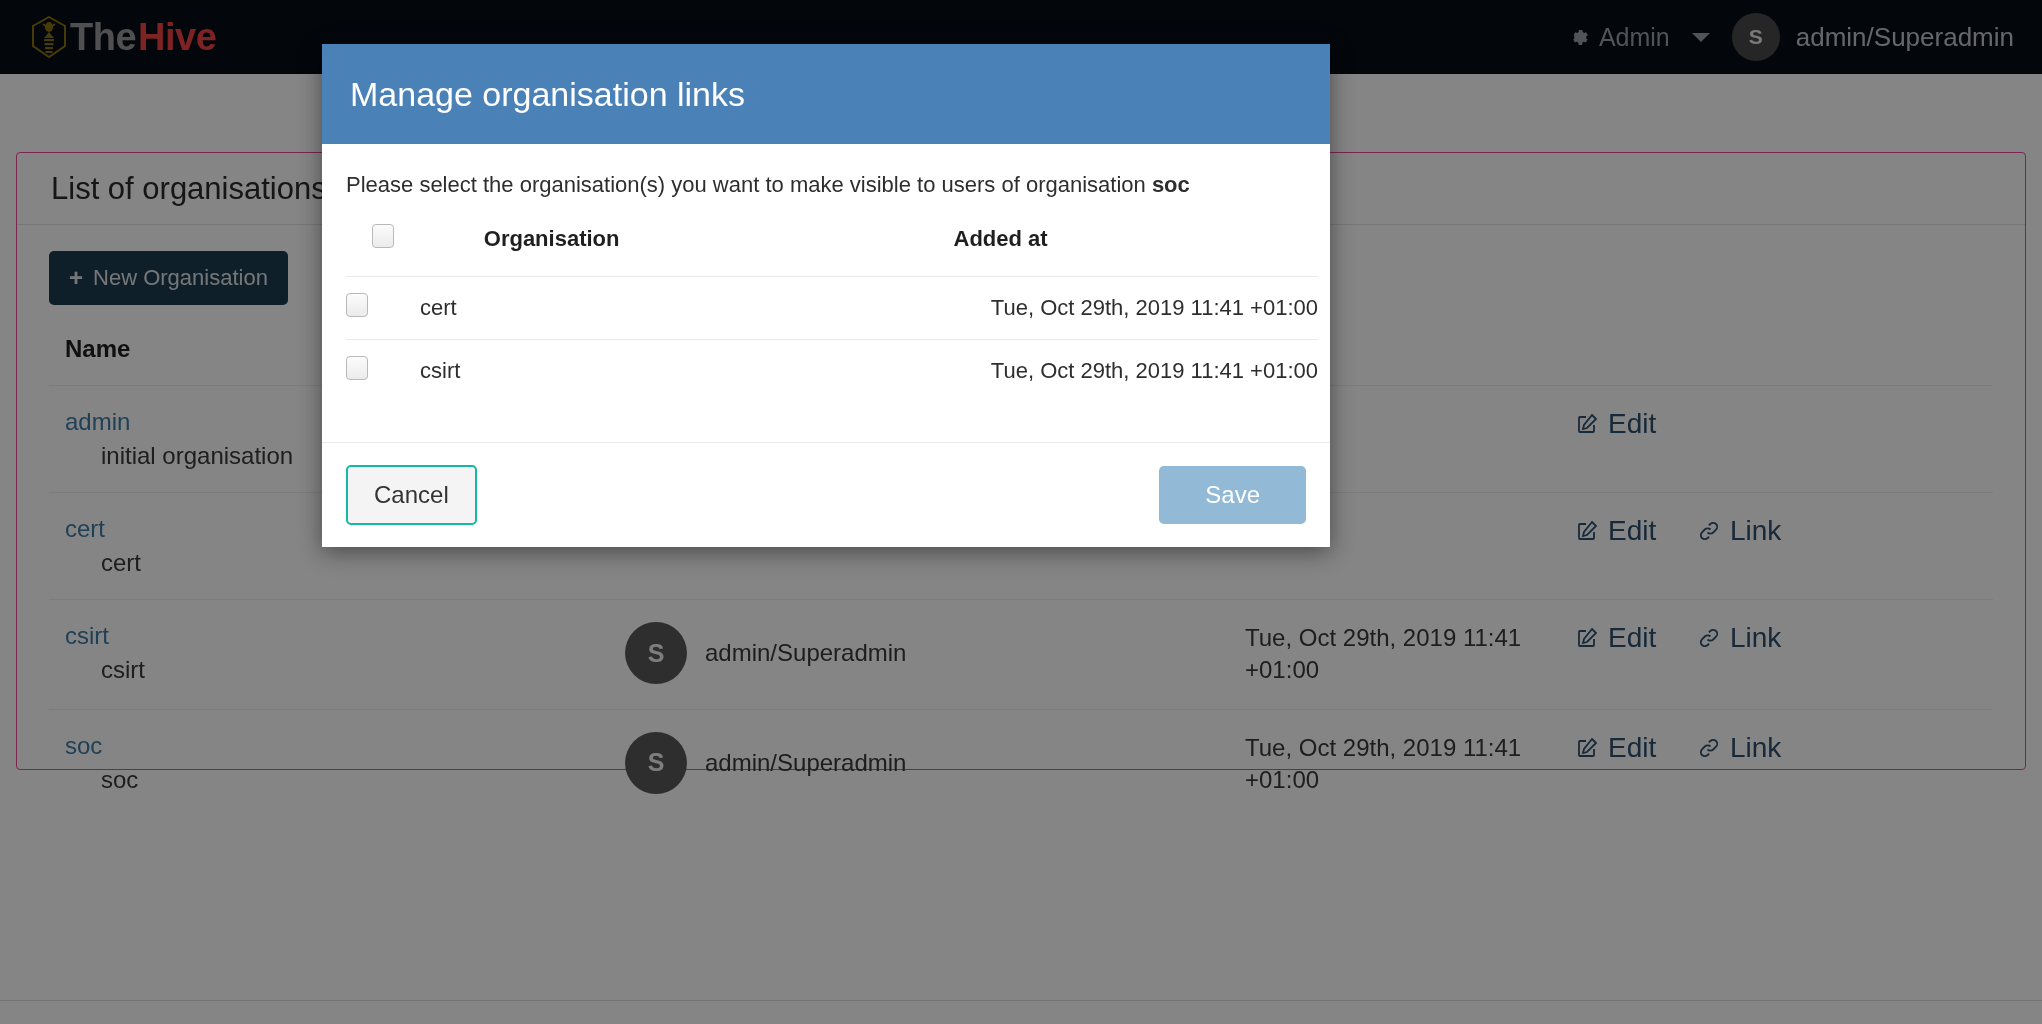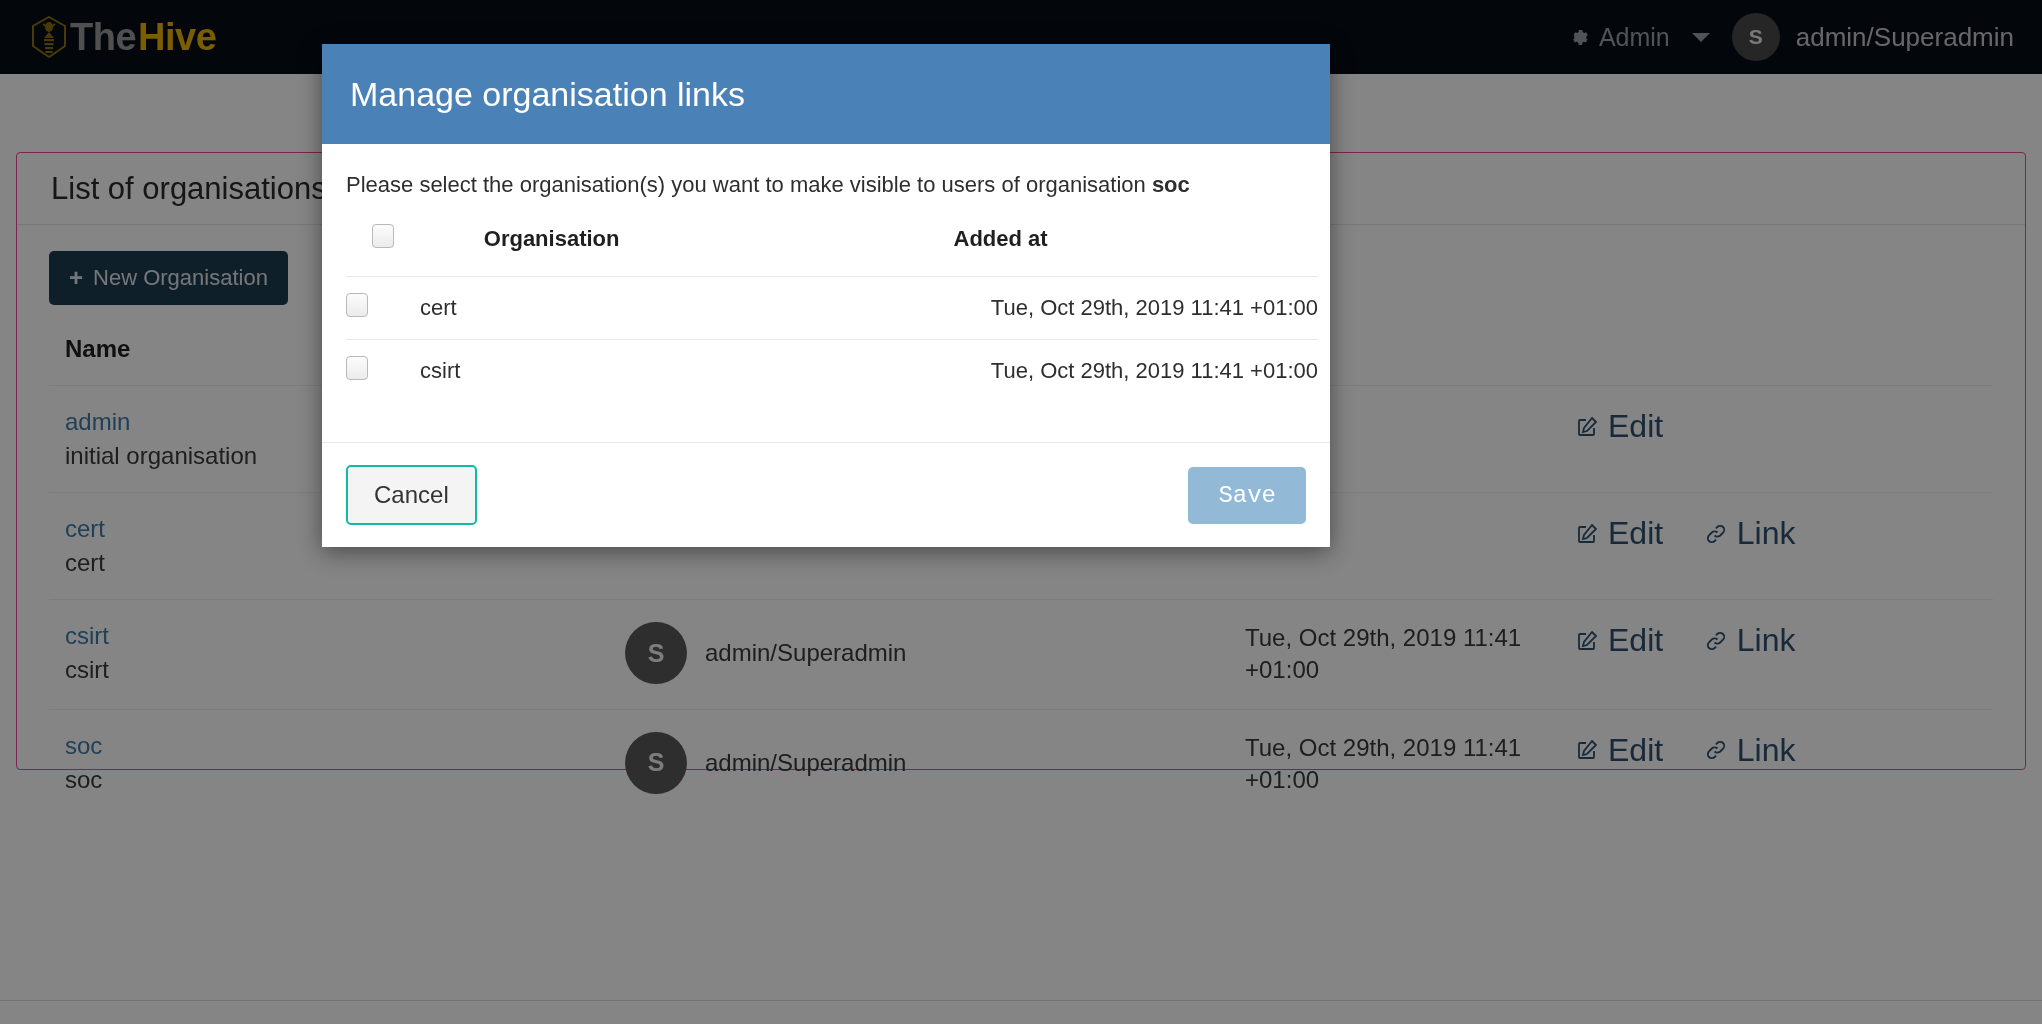--- a/index.html
+++ b/index.html
@@ -23,21 +23,21 @@
     background: #060c16;
     display: flex; align-items: center;
   }
   .brand {
     display: flex; align-items: center; gap: 2px;
     margin-left: 30px;
     font-size: 38px; font-weight: bold; letter-spacing: -0.5px;
   }
   .bee-icon { width: 38px; height: 42px; display:block; }
   .brand-the { color: #9a9a9a; }
-  .brand-hive { color: #eab308; }
+  .brand-hive { color: #ef4444; }
 
   .nav-right {
     margin-left: auto; margin-right: 28px;
     display: flex; align-items: center; gap: 0px;
   }
   .nav-admin {
     display: flex; align-items: center; gap: 10px;
     color: #9aa0a8; font-size: 25px; margin-right: 22px;
   }
   .gear-ico { width: 23px; height: 23px; display:block; }
@@ -84,33 +84,33 @@
   table.org-table { width: 100%; border-collapse: collapse; margin-top: 30px; }
   table.org-table th {
     text-align: left; font-size: 24px; color: #202020;
     font-weight: bold; padding: 0 0 22px 16px;
   }
   table.org-table td {
     padding: 22px 16px; font-size: 24px; color: #3a3a3a;
     border-top: 1px solid #eeeeee; vertical-align: top;
   }
   .org-link { color: #3f7ba5; display:block; margin-bottom: 6px; }
-  .org-desc { color: #3a3a3a; }
+  .org-desc { color: #3a3a3a; margin-left: 36px; }
   .cell-user { display: flex; align-items: center; gap: 18px; }
   .avatar-row {
     width: 62px; height: 62px; border-radius: 50%;
     background: #595959; color: #f0f0f0;
     display: flex; align-items: center; justify-content: center;
     font-size: 25px; font-weight: bold; flex: none;
   }
   .cell-date { color: #3a3a3a; max-width: 230px; line-height: 1.35; }
   .cell-actions { white-space: nowrap; }
   .act {
     display: inline-flex; align-items: center; gap: 9px;
-    color: #2f5070; font-size: 32px; margin-right: 34px;
+    color: #2f5070; font-size: 28px; margin-right: 34px;
   }
   .act svg { display:block; }
 
   
   #backdrop {
     position: absolute; inset: 0;
     background: rgba(0,0,0,0.48);
   }
 
   
@@ -158,22 +158,22 @@
     padding: 0 24px;
   }
   .btn-cancel {
     background: #f4f4f4; border: 2px solid #14b8a6;
     border-radius: 5px; padding: 14px 26px;
     font-size: 24px; color: #333; font-family: inherit; cursor: pointer;
   }
   .btn-save {
     margin-left: auto;
     background: #92b9d6; border: none;
-    border-radius: 5px; padding: 15px 30px;
-    font-size: 24px; color: #ffffff; font-family: Liberation Mono, monospace; cursor: pointer;
+    border-radius: 5px; padding: 15px 46px;
+    font-size: 24px; color: #ffffff; font-family: Liberation Sans, sans-serif; cursor: pointer;
   }
 
   .bottombar {
     position: absolute; left: 0; bottom: 0;
     width: 2042px; height: 24px;
     background: #ffffff; border-top: 1px solid #dddddd;
   }
 </style>
 </head>
 <body>

